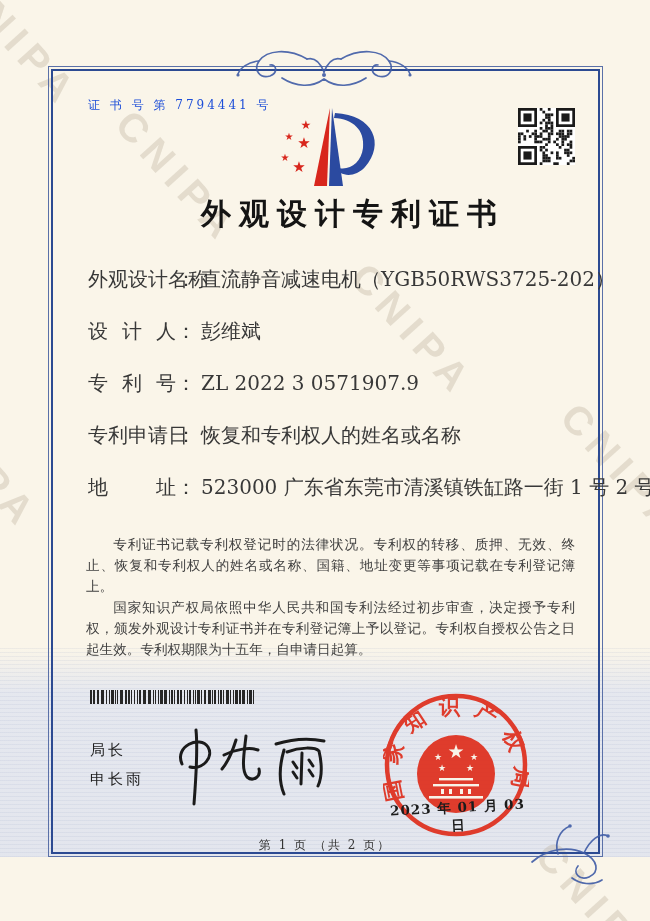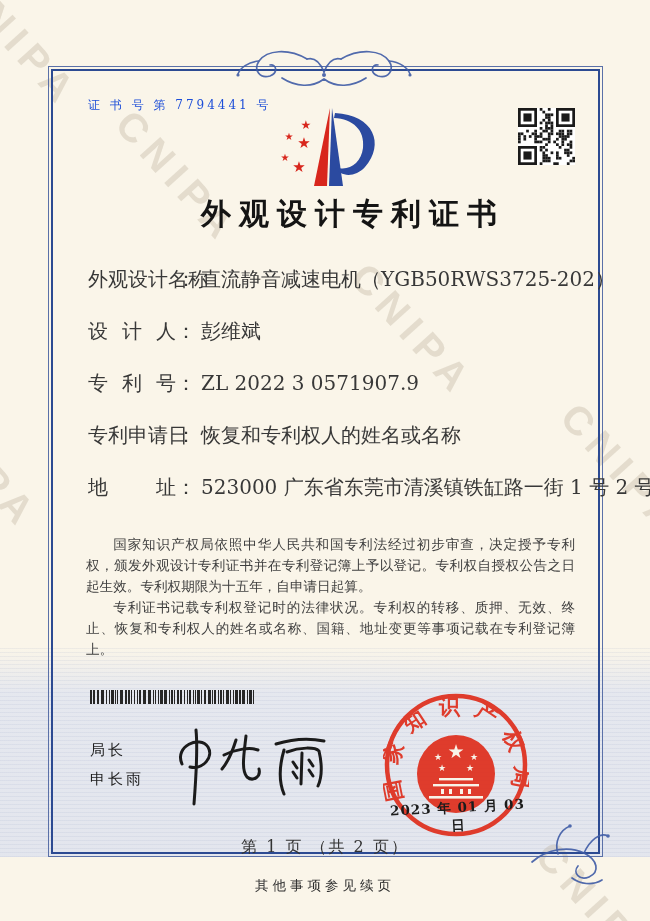--- a/index.html
+++ b/index.html
@@ -32,21 +32,21 @@
   .pair2{margin-left:28px;}
   .paras{position:absolute;left:86px;top:534px;width:489px;font-size:13.6px;line-height:21px;
          color:#3f3f3f;text-align:justify;}
   .paras p{margin:0;text-indent:2em;}
   .barcode{position:absolute;left:90px;top:690px;}
   .signer{position:absolute;left:90px;top:736px;font-size:15px;color:#1d1d1d;letter-spacing:3px;line-height:29px;}
   .signature{position:absolute;left:158px;top:720px;z-index:4;}
   .seal{position:absolute;left:383px;top:692px;z-index:4;opacity:0.95;}
   .seal-date{position:absolute;left:386px;top:799px;width:144px;text-align:center;z-index:5;
              font-size:13.5px;font-weight:bold;color:#1c1c1c;letter-spacing:1px;transform:rotate(-3deg);}
-  .page-info{position:absolute;left:0;right:0;top:837px;text-align:center;font-size:16px;
+  .page-info{position:absolute;left:0;right:0;top:837px;text-align:center;font-size:12px;
              color:#333;letter-spacing:2px;}
   .note{position:absolute;left:0;right:0;top:877px;text-align:center;font-size:13.5px;
         color:#2e2e2e;letter-spacing:4px;}
   .ornament-top{position:absolute;left:224px;top:42px;z-index:4;}
   .ornament-br{position:absolute;left:528px;top:820px;z-index:4;}
 </style>
 </head>
 <body>
 
 <div id="page">
@@ -241,22 +241,22 @@
       </div>
       <div class="row">
         <span class="flabel">专利申请日</span><span>：</span><span class="fvalue">恢复和专利权人的姓名或名称</span>
       </div>
       <div class="row">
         <span class="flabel">地址</span><span>：</span><span class="fvalue">523000 广东省东莞市清溪镇铁缸路一街 1 号 2 号楼 403 室</span>
       </div>
     </div>
 
     <div class="paras">
+      <p>专利证书记载专利权登记时的法律状况。专利权的转移、质押、无效、终止、恢复和专利权人的姓名或名称、国籍、地址变更等事项记载在专利登记簿上。</p>
       <p>国家知识产权局依照中华人民共和国专利法经过初步审查，决定授予专利权，颁发外观设计专利证书并在专利登记簿上予以登记。专利权自授权公告之日起生效。专利权期限为十五年，自申请日起算。</p>
-      <p>专利证书记载专利权登记时的法律状况。专利权的转移、质押、无效、终止、恢复和专利权人的姓名或名称、国籍、地址变更等事项记载在专利登记簿上。</p>
     </div>
 
     <svg class="barcode" id="barcode-svg" width="168" height="14" viewBox="0 0 168 14">
         <rect x="0" y="0" width="2" height="14" fill="#262626"></rect>
         <rect x="3" y="0" width="2" height="14" fill="#262626"></rect>
         <rect x="7" y="0" width="2" height="14" fill="#262626"></rect>
         <rect x="11" y="0" width="3" height="14" fill="#262626"></rect>
         <rect x="16" y="0" width="1" height="14" fill="#262626"></rect>
         <rect x="19" y="0" width="1" height="14" fill="#262626"></rect>
         <rect x="21" y="0" width="3" height="14" fill="#262626"></rect>
@@ -353,16 +353,15 @@
           <rect x="66" y="97" width="3" height="5"></rect>
           <rect x="77" y="97" width="3" height="5"></rect>
           <rect x="85" y="97" width="3" height="5"></rect>
           <rect x="46" y="104" width="54" height="2.6"></rect>
         </g>
       </g>
     </svg>
     <div class="seal-date">2023 年 01 月 03 日</div>
 
     <div class="page-info">第 1 页 （共 2 页）</div>
-    <div class="note">其他事项参见续页</div>
 
   </div>
 </div>
 
 </body></html>

